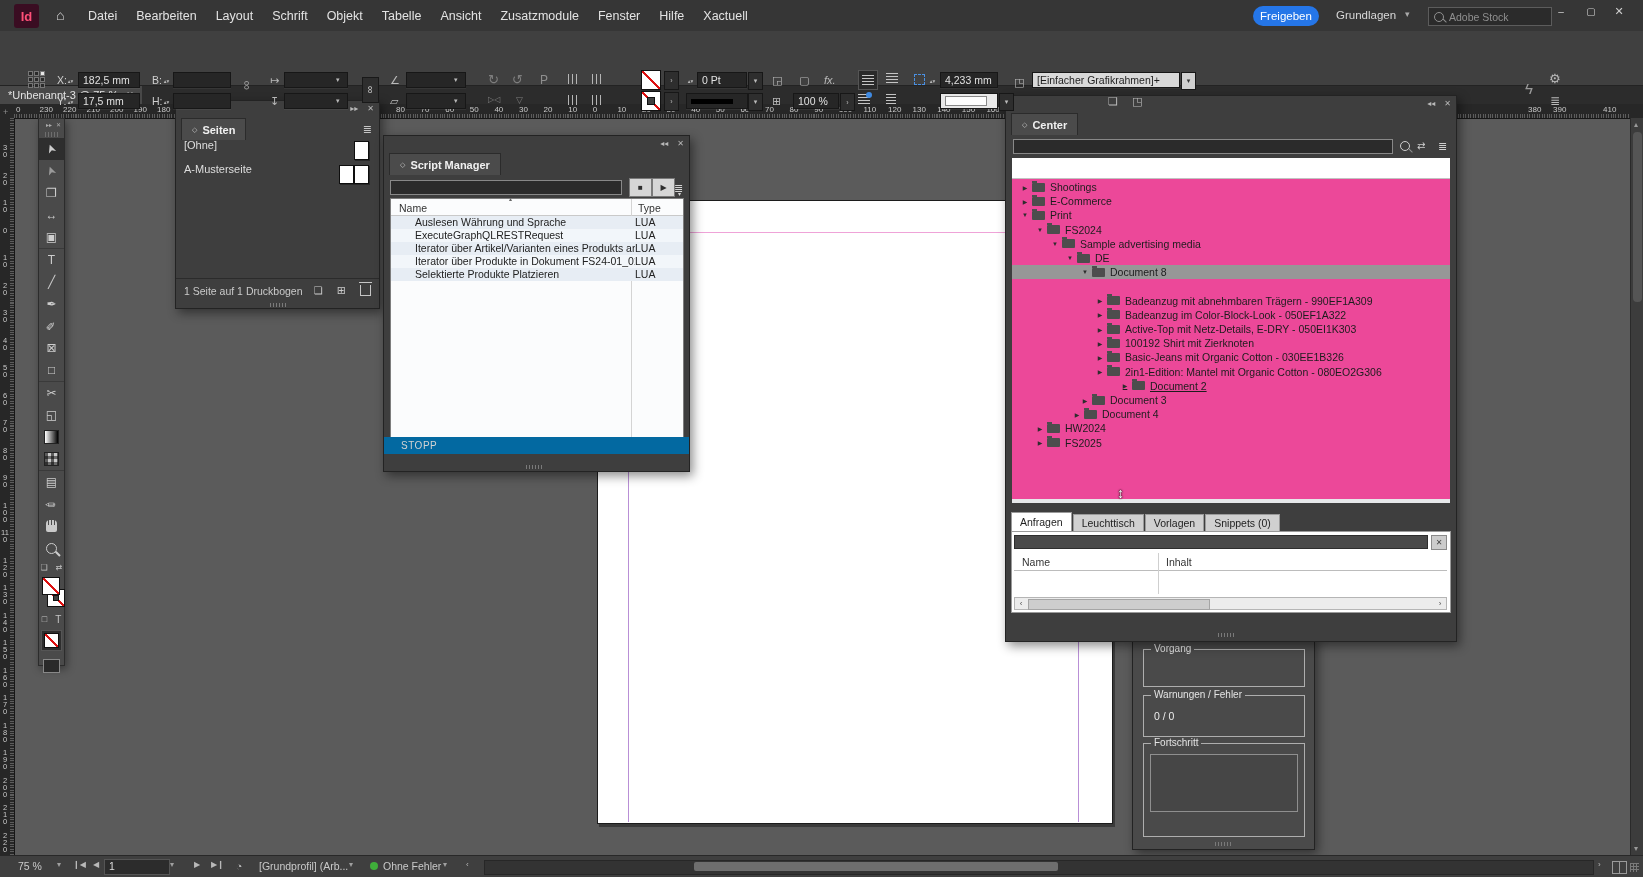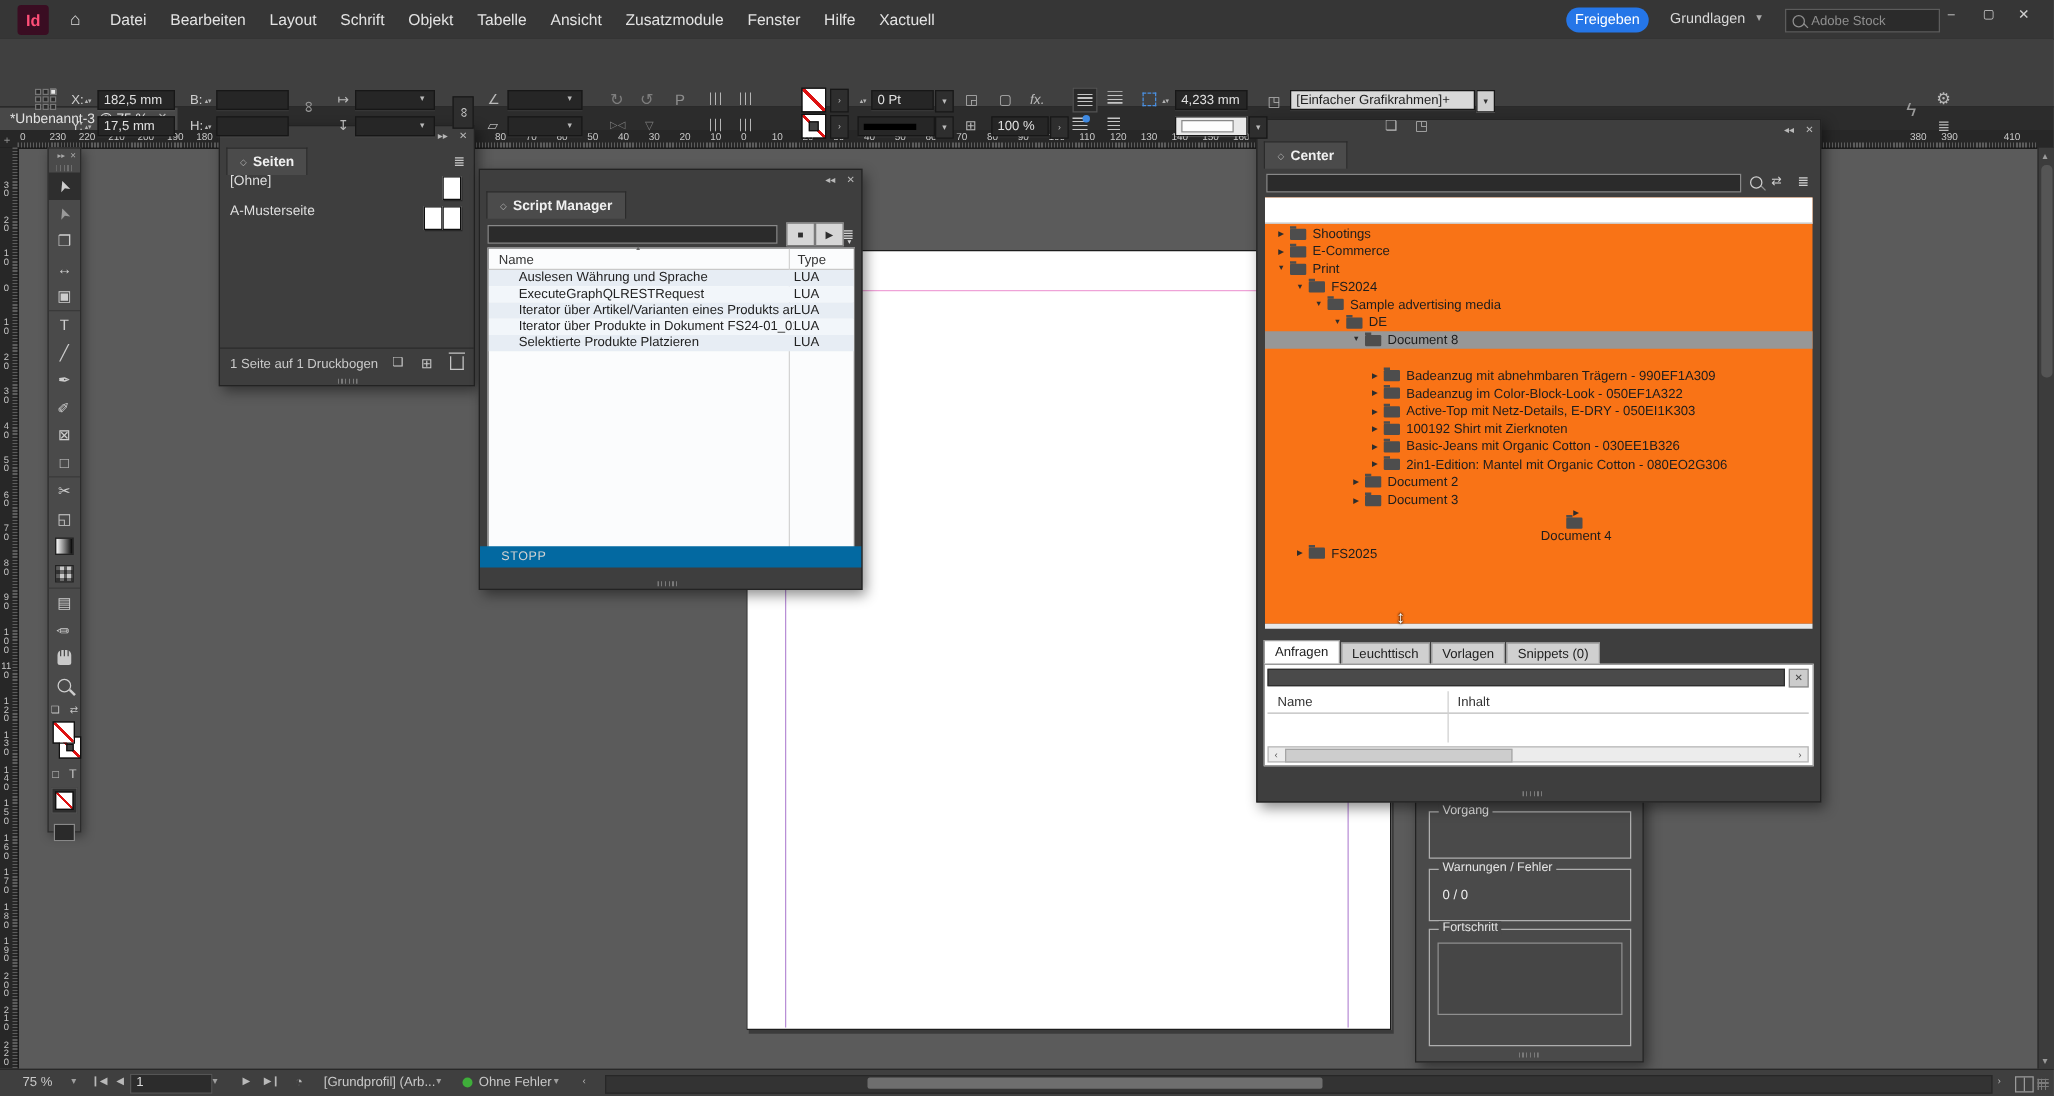--- a/index.html
+++ b/index.html
@@ -92,21 +92,21 @@
   .smhead{position:absolute;left:0;right:0;top:0;height:16px;border-bottom:1px solid #c9c9c9;color:#333;font-size:10.5px;}
   .srow{position:absolute;left:0;right:0;height:13px;font-size:10.5px;color:#222;display:flex;}
   .srow:nth-child(odd){background:#e7edf4;}
   .srow:nth-child(even){background:#f2f6fa;}
   .sname{flex:1;padding-left:24px;white-space:nowrap;overflow:hidden;}
   .stype{width:48px;flex:none;}
   .smcol{position:absolute;top:0;bottom:0;width:1px;background:#d4d4d4;}
   .runbtn{position:absolute;width:21px;height:17px;background:#d6d6d6;border:1px solid #7a7a7a;color:#2e2e2e;font-size:8px;display:flex;align-items:center;justify-content:center;}
   
   .searchfld{position:absolute;height:13px;background:#2b2b2b;border:1px solid #888;}
-  .cbody{position:absolute;background:#f97316;}
+  .cbody{position:absolute;background:#ec4899;}
   .trow{position:absolute;left:0;right:0;height:14px;display:flex;align-items:center;font-size:10.5px;color:#1d1d1d;white-space:nowrap;}
   .trow.sel{background:#979797;}
   .tarrow{font-size:6px;color:#2d2d2d;width:10px;text-align:center;flex:none;}
   .folder{width:13px;height:9px;background:#4d4d4d;border-radius:1px;position:relative;flex:none;margin:0 5px 0 2px;}
   .folder::before{content:"";position:absolute;top:-2px;left:0;width:5px;height:2px;background:#4d4d4d;}
   .btabs{position:absolute;display:flex;align-items:flex-end;height:18px;}
   .btab{height:16px;padding:0 8px;font-size:10.5px;color:#222;background:#d0d0d0;border:1px solid #9a9a9a;border-bottom:none;display:flex;align-items:center;margin-right:1px;}
   .btab.active{background:#fff;height:18px;}
   .scrollbar-h{position:absolute;height:13px;background:#ececec;border:1px solid #b5b5b5;box-sizing:border-box;}
   .sbarrow{position:absolute;width:12px;height:11px;color:#555;font-size:8px;display:flex;align-items:center;justify-content:center;}
@@ -612,34 +612,39 @@
           <div class="trow" style="top: 170.4px; padding-left: 83px;">
             <span class="tarrow">▶</span>
             <span class="folder"></span>
             <span>Basic-Jeans mit Organic Cotton - 030EE1B326</span>
           </div>
           <div class="trow" style="top: 184.6px; padding-left: 83px;">
             <span class="tarrow">▶</span>
             <span class="folder"></span>
             <span>2in1-Edition: Mantel mit Organic Cotton - 080EO2G306</span>
           </div>
-          <div class="trow" style="top: 198.8px; padding-left: 68px;">
+          <div class="trow" style="top: 198.8px; padding-left: 108px; text-decoration: underline;">
             <span class="tarrow">▶</span>
             <span class="folder"></span>
             <span>Document 2</span>
           </div>
           <div class="trow" style="top: 213px; padding-left: 68px;">
             <span class="tarrow">▶</span>
             <span class="folder"></span>
             <span>Document 3</span>
           </div>
-          <div class="trow" style="top: 227.2px; padding-left: 60px; flex-direction: column;">
+          <div class="trow" style="top: 227.2px; padding-left: 60px;">
             <span class="tarrow">▶</span>
             <span class="folder"></span>
             <span>Document 4</span>
+          </div>
+          <div class="trow" style="top: 241.4px; padding-left: 23px;">
+            <span class="tarrow">▶</span>
+            <span class="folder"></span>
+            <span>HW2024</span>
           </div>
           <div class="trow" style="top: 255.6px; padding-left: 23px;">
             <span class="tarrow">▶</span>
             <span class="folder"></span>
             <span>FS2025</span>
           </div>
         </div>
     </div>
     <div class="abs" style="left:6px;top:403px;width:438px;height:4px;background:#e6e8ea"></div>
 

